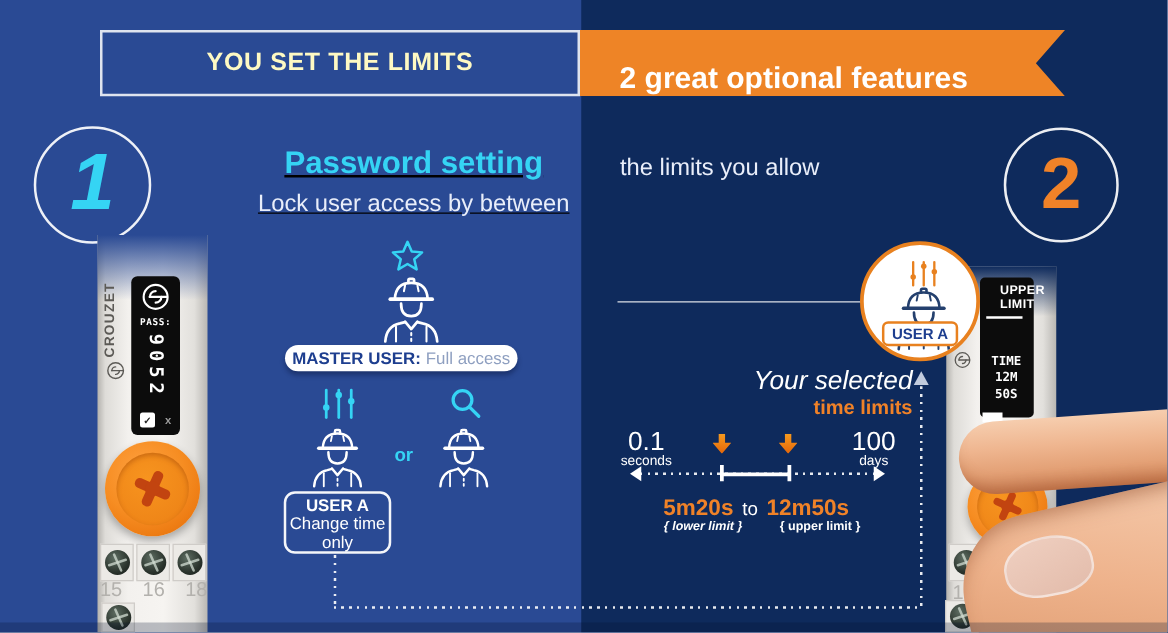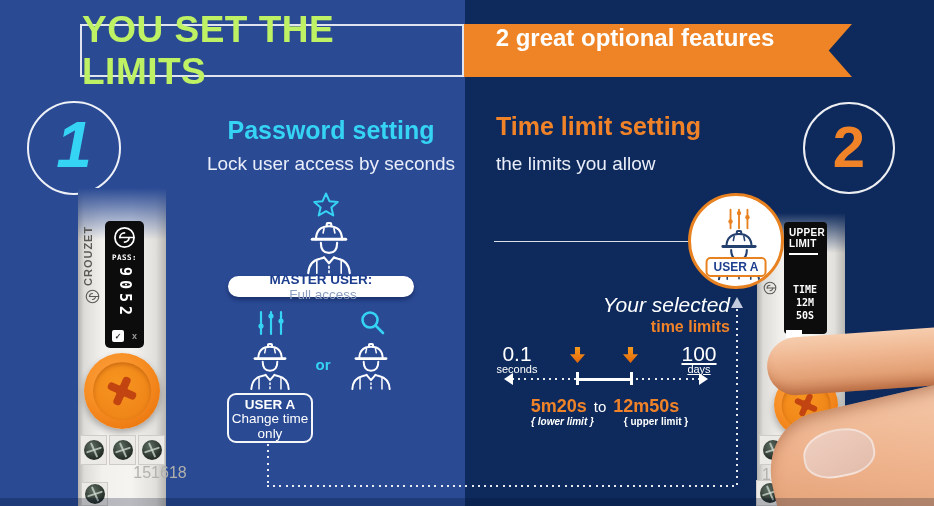--- a/index.html
+++ b/index.html
@@ -2,22 +2,22 @@
 <html><head>
 <meta charset="utf-8">
 <style>
 *{margin:0;padding:0;box-sizing:border-box;}
 body{margin:0;}
 .page{position:relative;width:934px;height:506px;background:#2a4a94;overflow:hidden;font-family:"Liberation Sans",sans-serif;}
 .bg-right{position:absolute;left:465px;top:0;width:469px;height:506px;background:#0e2a5c;}
 .bottom-shade{position:absolute;left:0;bottom:0;width:934px;height:8px;background:rgba(5,15,45,.25);z-index:8;}
 
 .banner-box{position:absolute;left:80px;top:24px;width:384px;height:53px;border:2px solid rgba(255,255,255,.85);display:flex;align-items:center;justify-content:center;z-index:4;}
-.banner-title{font-size:37px;font-weight:bold;color:#bef264;letter-spacing:.5px;}
-.ribbon{position:absolute;left:464px;top:24px;width:388px;height:53px;background:#ee8426;clip-path:polygon(0 0,100% 0,94% 50%,100% 100%,0 100%);display:flex;align-items:flex-start;justify-content:center;padding-right:46px;z-index:4;}
+.banner-title{font-size:20px;font-weight:bold;color:#fef9c3;letter-spacing:.5px;}
+.ribbon{position:absolute;left:464px;top:24px;width:388px;height:53px;background:#ee8426;clip-path:polygon(0 0,100% 0,94% 50%,100% 100%,0 100%);display:flex;align-items:flex-end;justify-content:center;padding-right:46px;z-index:4;}
 .ribbon-text{font-size:24px;color:#fff;font-weight:600;}
 
 .num-circle{position:absolute;border:2px solid rgba(255,255,255,.92);border-radius:50%;display:flex;align-items:center;justify-content:center;z-index:1;}
 .c1{left:27px;top:101px;width:94px;height:94px;}
 .c1 .num{color:#35d4f4;font-style:italic;font-weight:bold;font-size:64px;transform:translateY(-3px);}
 .c2{left:803px;top:102px;width:92px;height:92px;}
 .c2 .num{color:#f08228;font-weight:bold;font-size:58px;transform:translateY(-2px);}
 
 .strip{position:absolute;width:88px;background:linear-gradient(90deg,#b4b2ae 0%,#dedcd8 7%,#f3f1ee 28%,#f6f4f1 60%,#e2e0dc 88%,#b9b7b3 100%);z-index:2;}
 .strip-l{left:78px;top:188px;height:318px;}
@@ -47,29 +47,29 @@
 .knob .dot{position:absolute;left:50%;top:50%;width:12px;height:12px;margin:-6px 0 0 -6px;border-radius:50%;background:#c24410;}
 .knob-r .bar.h{width:24px;margin-left:-12px;height:6.5px;margin-top:-3.25px;}
 .knob-r .bar.v{height:24px;margin-top:-12px;width:6.5px;margin-left:-3.25px;}
 .knob-r .dot{width:10px;height:10px;margin:-5px 0 0 -5px;}
 
 .tbox{position:absolute;width:27px;height:30px;background:#eceae6;border:1px solid #cfccc8;z-index:3;display:flex;align-items:center;justify-content:center;}
 .screw{width:20px;height:20px;border-radius:50%;background:radial-gradient(circle at 38% 32%,#5d6c61,#2a332c 62%,#161b18);position:relative;}
 .screw::before,.screw::after{content:'';position:absolute;left:2px;right:2px;top:9px;height:2.2px;background:rgba(210,220,210,.75);border-radius:2px;}
 .screw::before{transform:rotate(-18deg);}
 .screw::after{transform:rotate(66deg);}
-.tlabels{position:absolute;left:80px;top:464px;width:86px;display:flex;justify-content:center;z-index:3;font-size:16px;color:#b3b1ad;margin-left:37px;}
+.tlabels{position:absolute;left:80px;top:464px;width:86px;display:flex;justify-content:space-between;z-index:3;font-size:16px;color:#b3b1ad;}
 .tlabel-r{position:absolute;left:762px;top:466px;font-size:16px;color:#b3b1ad;z-index:3;}
 
-.pw-head{position:absolute;left:191px;top:116px;width:280px;text-align:center;z-index:3;}
+.pw-head{position:absolute;left:191px;top:116px;width:280px;text-align:center;z-index:3;text-decoration:underline;}
 .pw-title{font-size:25px;font-weight:bold;color:#35d4f4;}
 .pw-sub{font-size:19px;color:#e9eefa;margin-top:8px;}
 .star-icon{position:absolute;left:313px;top:192px;z-index:3;}
 .master-worker{position:absolute;left:300px;top:219px;z-index:3;color:#fff;}
-.master-pill{position:absolute;left:228px;top:276px;width:186px;height:21px;background:#fff;border-radius:11px;display:flex;align-items:center;justify-content:center;box-shadow:0 3px 4px rgba(5,15,50,.4);z-index:3;font-size:13.5px;flex-direction:column;}
+.master-pill{position:absolute;left:228px;top:276px;width:186px;height:21px;background:#fff;border-radius:11px;display:flex;align-items:center;justify-content:center;box-shadow:0 3px 4px rgba(5,15,50,.4);z-index:3;font-size:13.5px;}
 .mp-bold{font-weight:bold;color:#1d3e8f;}
 .mp-rest{color:#8e9fc0;margin-left:4px;}
 
 .sliders-a{position:absolute;left:256px;top:310px;color:#35d4f4;z-index:3;}
 .worker-a{position:absolute;left:244px;top:340px;color:#fff;z-index:3;}
 .or-label{position:absolute;left:303px;top:356px;width:40px;text-align:center;font-size:15px;font-weight:bold;color:#35d4f4;z-index:3;}
 .magnifier-b{position:absolute;left:360px;top:310px;color:#35d4f4;z-index:3;}
 .worker-b{position:absolute;left:345px;top:340px;color:#fff;z-index:3;}
 .user-box{position:absolute;top:393px;width:86px;height:50px;border:2px solid rgba(255,255,255,.95);border-radius:9px;text-align:center;color:#fff;z-index:3;padding-top:2px;}
 .box-a{left:227px;}
@@ -79,21 +79,21 @@
 
 .tl-head{position:absolute;left:496px;top:112px;z-index:3;}
 .tl-title{font-size:25px;font-weight:bold;color:#f08228;}
 .tl-sub{font-size:19px;color:#e9eefa;margin-top:10px;line-height:25px;}
 .divider{position:absolute;left:494px;top:241px;width:196px;height:1px;background:rgba(255,255,255,.85);z-index:3;}
 .selected{position:absolute;left:470px;top:293px;width:260px;text-align:right;z-index:3;}
 .sel-1{font-size:21px;font-style:italic;color:#fff;}
 .sel-2{font-size:16px;font-weight:bold;color:#f08228;margin-top:1px;}
 
 .scale-min{position:absolute;left:492px;top:344px;width:50px;text-align:center;z-index:3;color:#fff;}
-.scale-max{position:absolute;left:674px;top:344px;width:50px;text-align:center;z-index:3;color:#fff;text-decoration:underline;}
+.scale-max{position:absolute;left:674px;top:344px;width:50px;text-align:center;z-index:3;color:#fff;}
 .scale-val{font-size:21px;line-height:20px;}
 .scale-unit{font-size:11px;line-height:10px;}
 .dotline-h{position:absolute;height:2px;background-image:repeating-linear-gradient(to right,rgba(255,255,255,.9) 0 2px,transparent 2px 6.2px);z-index:3;}
 .tl-dots{left:512px;top:378px;width:188px;}
 .arrow-left{position:absolute;left:504px;top:373px;width:0;height:0;border-right:9px solid #fff;border-top:6px solid transparent;border-bottom:6px solid transparent;z-index:3;}
 .arrow-right{position:absolute;left:699px;top:373px;width:0;height:0;border-left:9px solid #fff;border-top:6px solid transparent;border-bottom:6px solid transparent;z-index:3;}
 .solid-seg{position:absolute;left:577px;top:378px;width:55px;height:2.5px;background:#fff;z-index:3;}
 .tick{position:absolute;top:372px;width:2.5px;height:13px;background:#fff;z-index:3;}
 .tick1{left:576px;}
 .tick2{left:630px;}
@@ -106,21 +106,21 @@
 .range-up{font-size:18px;font-weight:bold;color:#f08228;}
 .note-low{position:absolute;left:520px;top:416px;width:85px;text-align:center;font-size:10px;font-weight:600;color:#fff;z-index:3;font-style:italic;}
 .note-up{position:absolute;left:612px;top:416px;width:88px;text-align:center;font-size:10px;font-weight:600;color:#fff;z-index:3;}
 
 .ua-circle{position:absolute;left:688px;top:193px;width:96px;height:96px;background:#fff;border:3px solid #e8811f;border-radius:50%;z-index:5;overflow:hidden;}
 .ua-sliders{position:absolute;left:35px;top:12px;color:#e8811f;}
 .ua-worker{position:absolute;left:20px;top:31px;color:#24406e;}
 .ua-badge{position:absolute;left:50%;bottom:9px;transform:translateX(-50%);background:#fff;border:2px solid #e8811f;border-radius:5px;padding:1px 6px;font-size:12px;font-weight:bold;color:#1d3e8f;white-space:nowrap;z-index:2;}
 
 .display-r{position:absolute;left:784px;top:222px;width:43px;height:112px;background:#0c0c0c;border-radius:4px;z-index:3;padding:5px 0 0 5px;}
-.dr-title{font-size:10px;font-weight:bold;color:#fff;line-height:11px;letter-spacing:.3px;}
+.dr-title{font-size:10px;font-weight:bold;color:#fff;line-height:11px;letter-spacing:.3px;margin-left:11px;}
 .dr-line{width:29px;height:1.5px;background:#fff;margin-top:4px;}
 .dr-time{margin-top:28px;font-family:"DejaVu Sans Mono",monospace;font-size:10px;font-weight:bold;color:#fff;line-height:13px;text-align:center;width:32px;}
 .logo-r{position:absolute;left:763px;top:281px;z-index:3;}
 .dr-white{position:absolute;left:786px;top:330px;width:16px;height:8px;background:#fff;z-index:3;}
 
 .dotline-v{position:absolute;width:2px;background-image:repeating-linear-gradient(to bottom,rgba(255,255,255,.9) 0 2px,transparent 2px 6.2px);z-index:3;}
 .v1{left:267px;top:444px;height:42px;}
 .path-h{left:267px;top:485px;width:470px;}
 .v2{left:736px;top:309px;height:177px;}
 .up-arrow{position:absolute;left:731px;top:297px;width:0;height:0;border-bottom:11px solid #c2cbdd;border-left:6px solid transparent;border-right:6px solid transparent;z-index:3;}
@@ -233,21 +233,21 @@
     <span>15</span>
     <span>16</span>
     <span>18</span>
   </div>
   <div class="tbox" style="left:81px;top:482px;height:24px;">
       <div class="screw"></div>
     </div>
 
   <div class="pw-head">
     <div class="pw-title">Password setting</div>
-    <div class="pw-sub">Lock user access by seconds</div>
+    <div class="pw-sub">Lock user access by between</div>
   </div>
   <div class="star-icon">
       <svg class="icon" width="26" height="25" viewBox="0 0 26 25" style="color:#35d4f4">
         <use href="#star"></use>
       </svg>
     </div>
   <div class="master-worker">
       <svg class="icon" width="58" height="56" viewBox="0 0 64 62">
         <use href="#worker"></use>
       </svg>
@@ -279,21 +279,20 @@
       </svg>
     </div>
 
   <div class="user-box box-a">
     <div class="ub-name">USER A</div>
     <div class="ub-desc">Change time</div>
     <div class="ub-desc">only</div>
   </div>
 
   <div class="tl-head">
-    <div class="tl-title">Time limit setting</div>
     <div class="tl-sub">
       <div>the limits you allow</div>
     </div>
   </div>
   <div class="divider"></div>
   <div class="selected">
     <div class="sel-1">Your selected</div>
     <div class="sel-2">time limits</div>
   </div>
 

